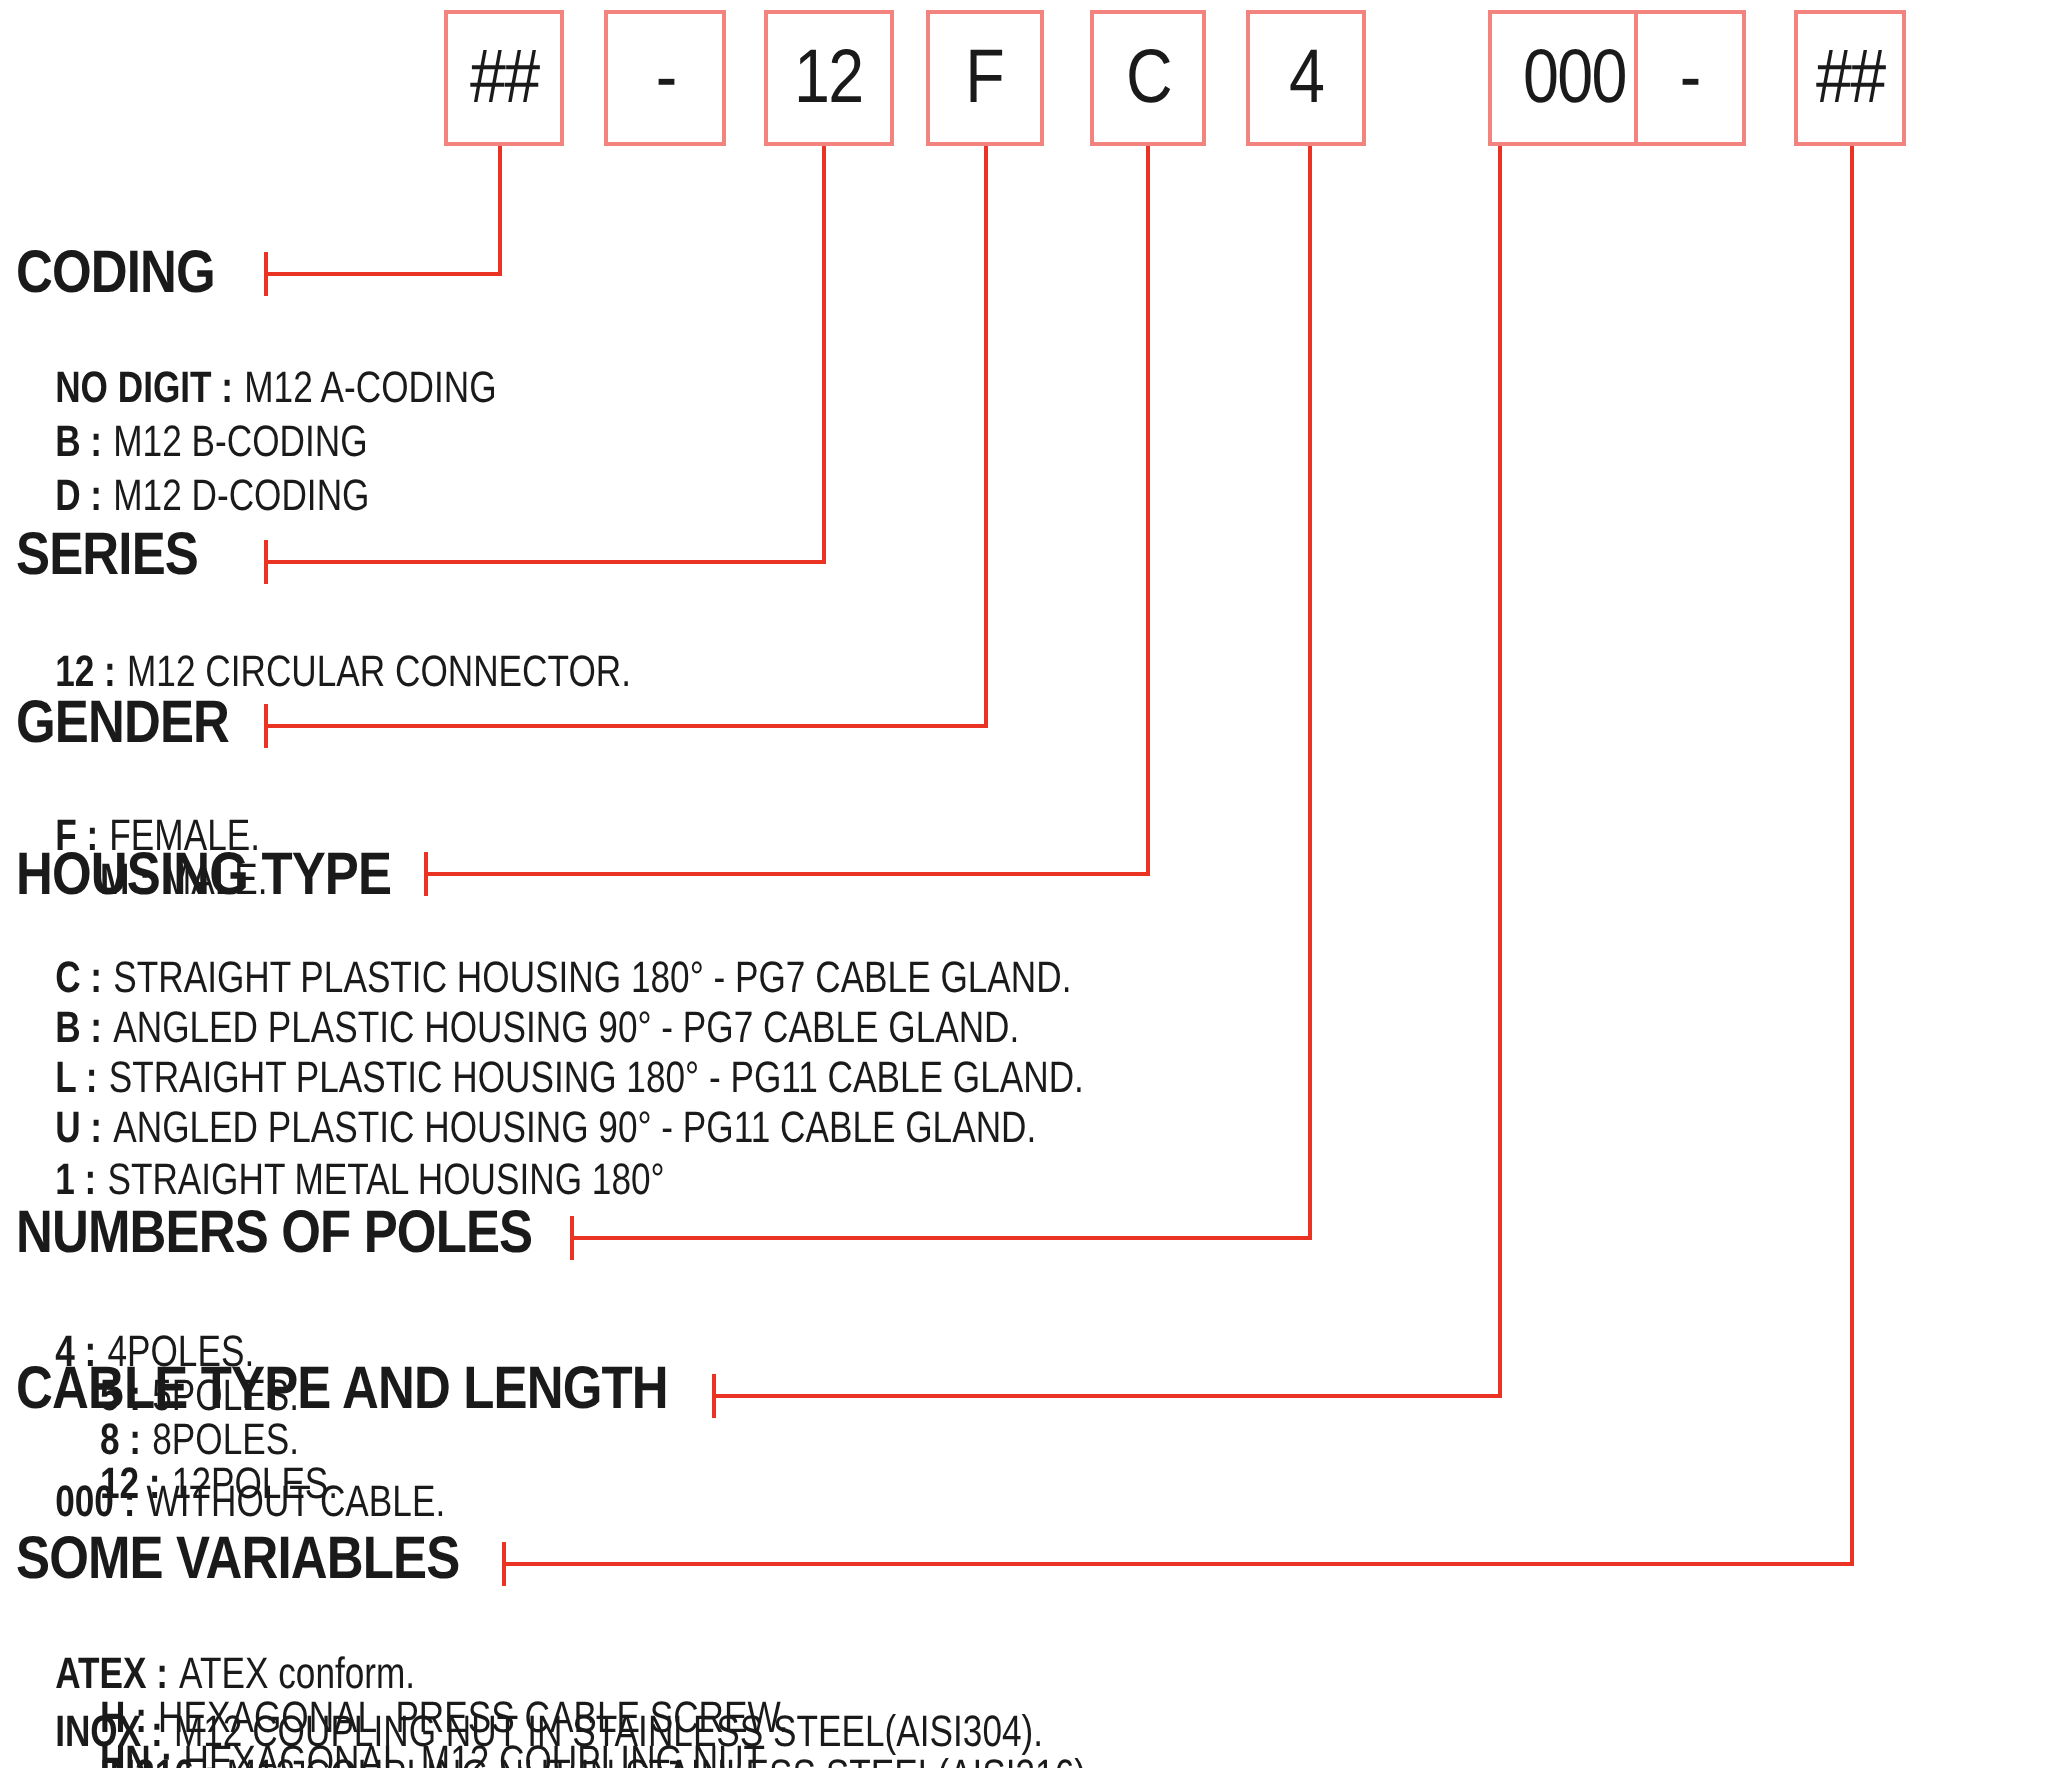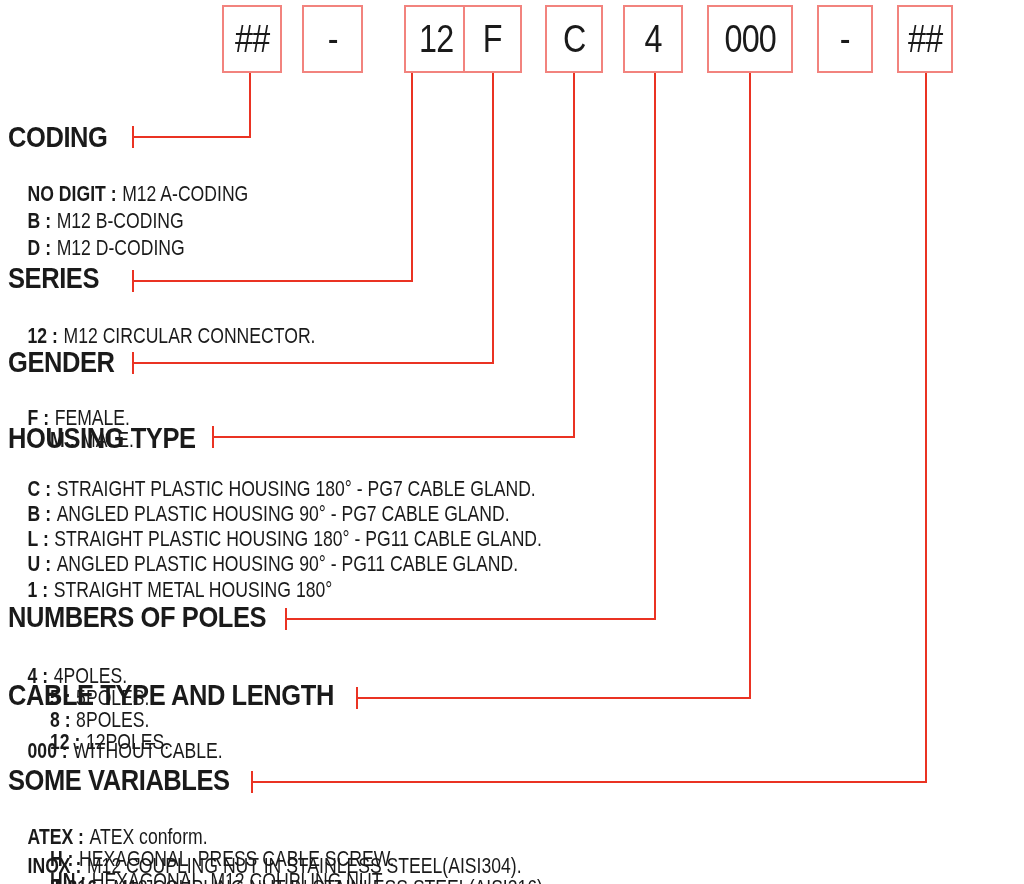--- a/index.html
+++ b/index.html
@@ -75,33 +75,33 @@
     </g>
   </svg>
 
   <div>
     <div class="code-box" style="left:222px;width:56px">
         <span>##</span>
       </div>
     <div class="code-box" style="left:302px;width:57px">
         <span>-</span>
       </div>
-    <div class="code-box" style="left:404px;width:61px">
+    <div class="code-box" style="left:382px;width:61px">
         <span>12</span>
       </div>
     <div class="code-box" style="left:463px;width:55px">
         <span>F</span>
       </div>
     <div class="code-box" style="left:545px;width:54px">
         <span>C</span>
       </div>
     <div class="code-box" style="left:623px;width:56px">
         <span>4</span>
       </div>
-    <div class="code-box" style="left:707px;width:82px">
+    <div class="code-box" style="left:744px;width:82px">
         <span>000</span>
       </div>
     <div class="code-box" style="left:817px;width:52px">
         <span>-</span>
       </div>
     <div class="code-box" style="left:897px;width:52px">
         <span>##</span>
       </div>
   </div>
 

